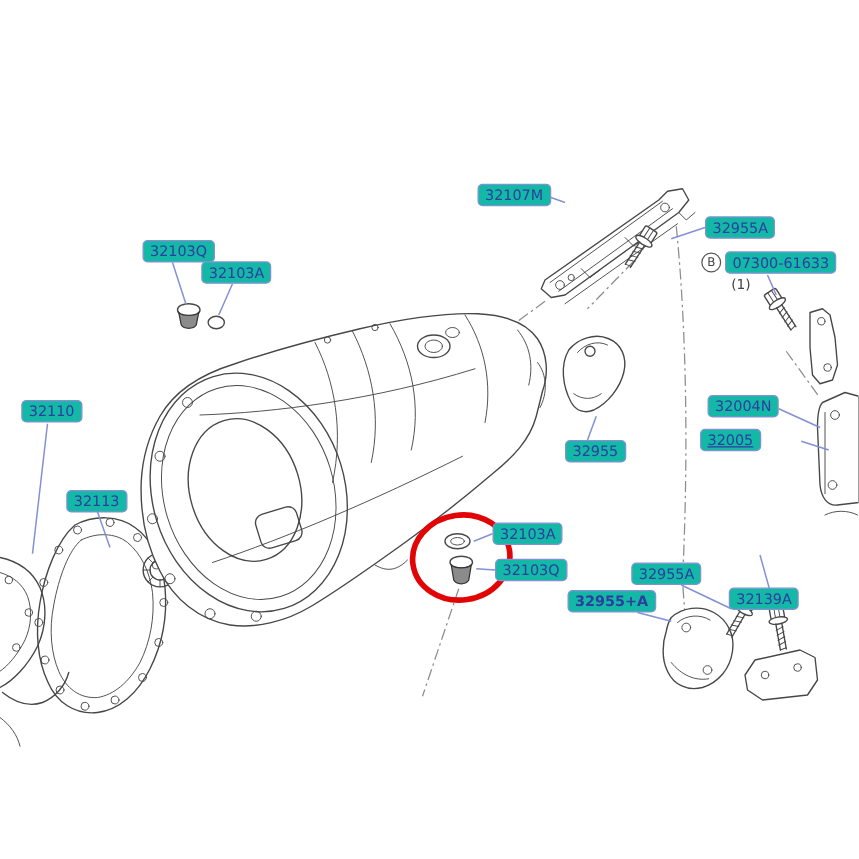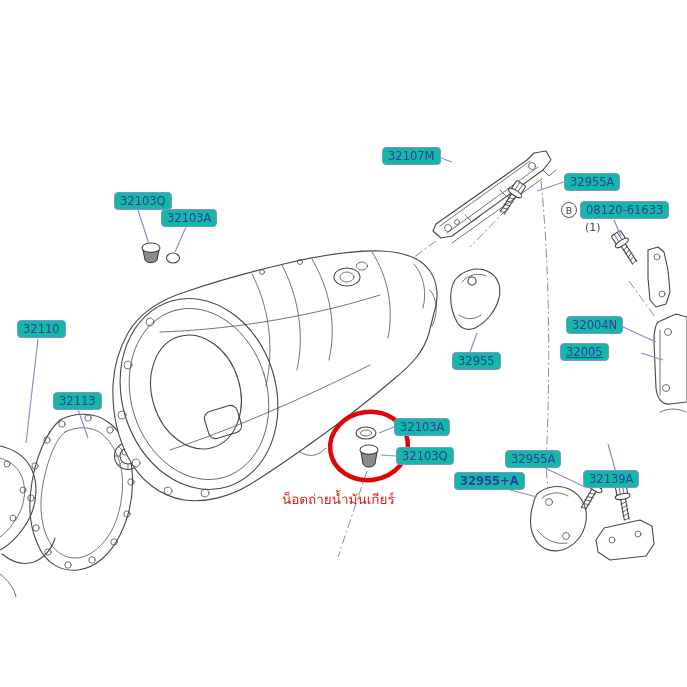--- a/index.html
+++ b/index.html
@@ -263,30 +263,29 @@
     <ellipse class="hl" cx="369" cy="446" rx="39" ry="34" transform="rotate(-8 369 446)"></ellipse>
   </svg>
 
   <div class="part-label" style="left:114px; top:192px;">32103Q</div>
   <div class="part-label" style="left:161px; top:209px;">32103A</div>
   <div class="part-label" style="left:382px; top:147px;">32107M</div>
   <div class="part-label" style="left:564px; top:173px;">32955A</div>
 
   <div class="bolt-callout" style="left:561px; top:201px;">
     <span class="b-circle">B</span>
-    <span class="part-label">08120-61633</span>
+    <span class="part-label">07300-61633</span>
   </div>
   <div class="qty-note" style="left:585px; top:221px;">(1)</div>
 
   <div class="part-label" style="left:17px; top:320px;">32110</div>
   <div class="part-label" style="left:53px; top:380px;margin-top:12px;">32113</div>
   <div class="part-label" style="left:452px; top:352px;">32955</div>
   <div class="part-label" style="left:566px; top:316px;">32004N</div>
   <div class="part-label" style="left:560px; top:343px;text-decoration:underline;">32005</div>
   <div class="part-label" style="left:394px; top:418px;">32103A</div>
   <div class="part-label" style="left:396px; top:447px;">32103Q</div>
   <div class="part-label" style="left:454px; top:472px;font-weight:bold;">32955+A</div>
   <div class="part-label" style="left:505px; top:450px;">32955A</div>
   <div class="part-label" style="left:583px; top:426px;margin-top:44px;">32139A</div>
 
-  <div class="thai-note" style="left:282px; top:488px;">น็อตถ่ายน้ำมันเกียร์</div>
 
 </div>
 
 </body></html>

